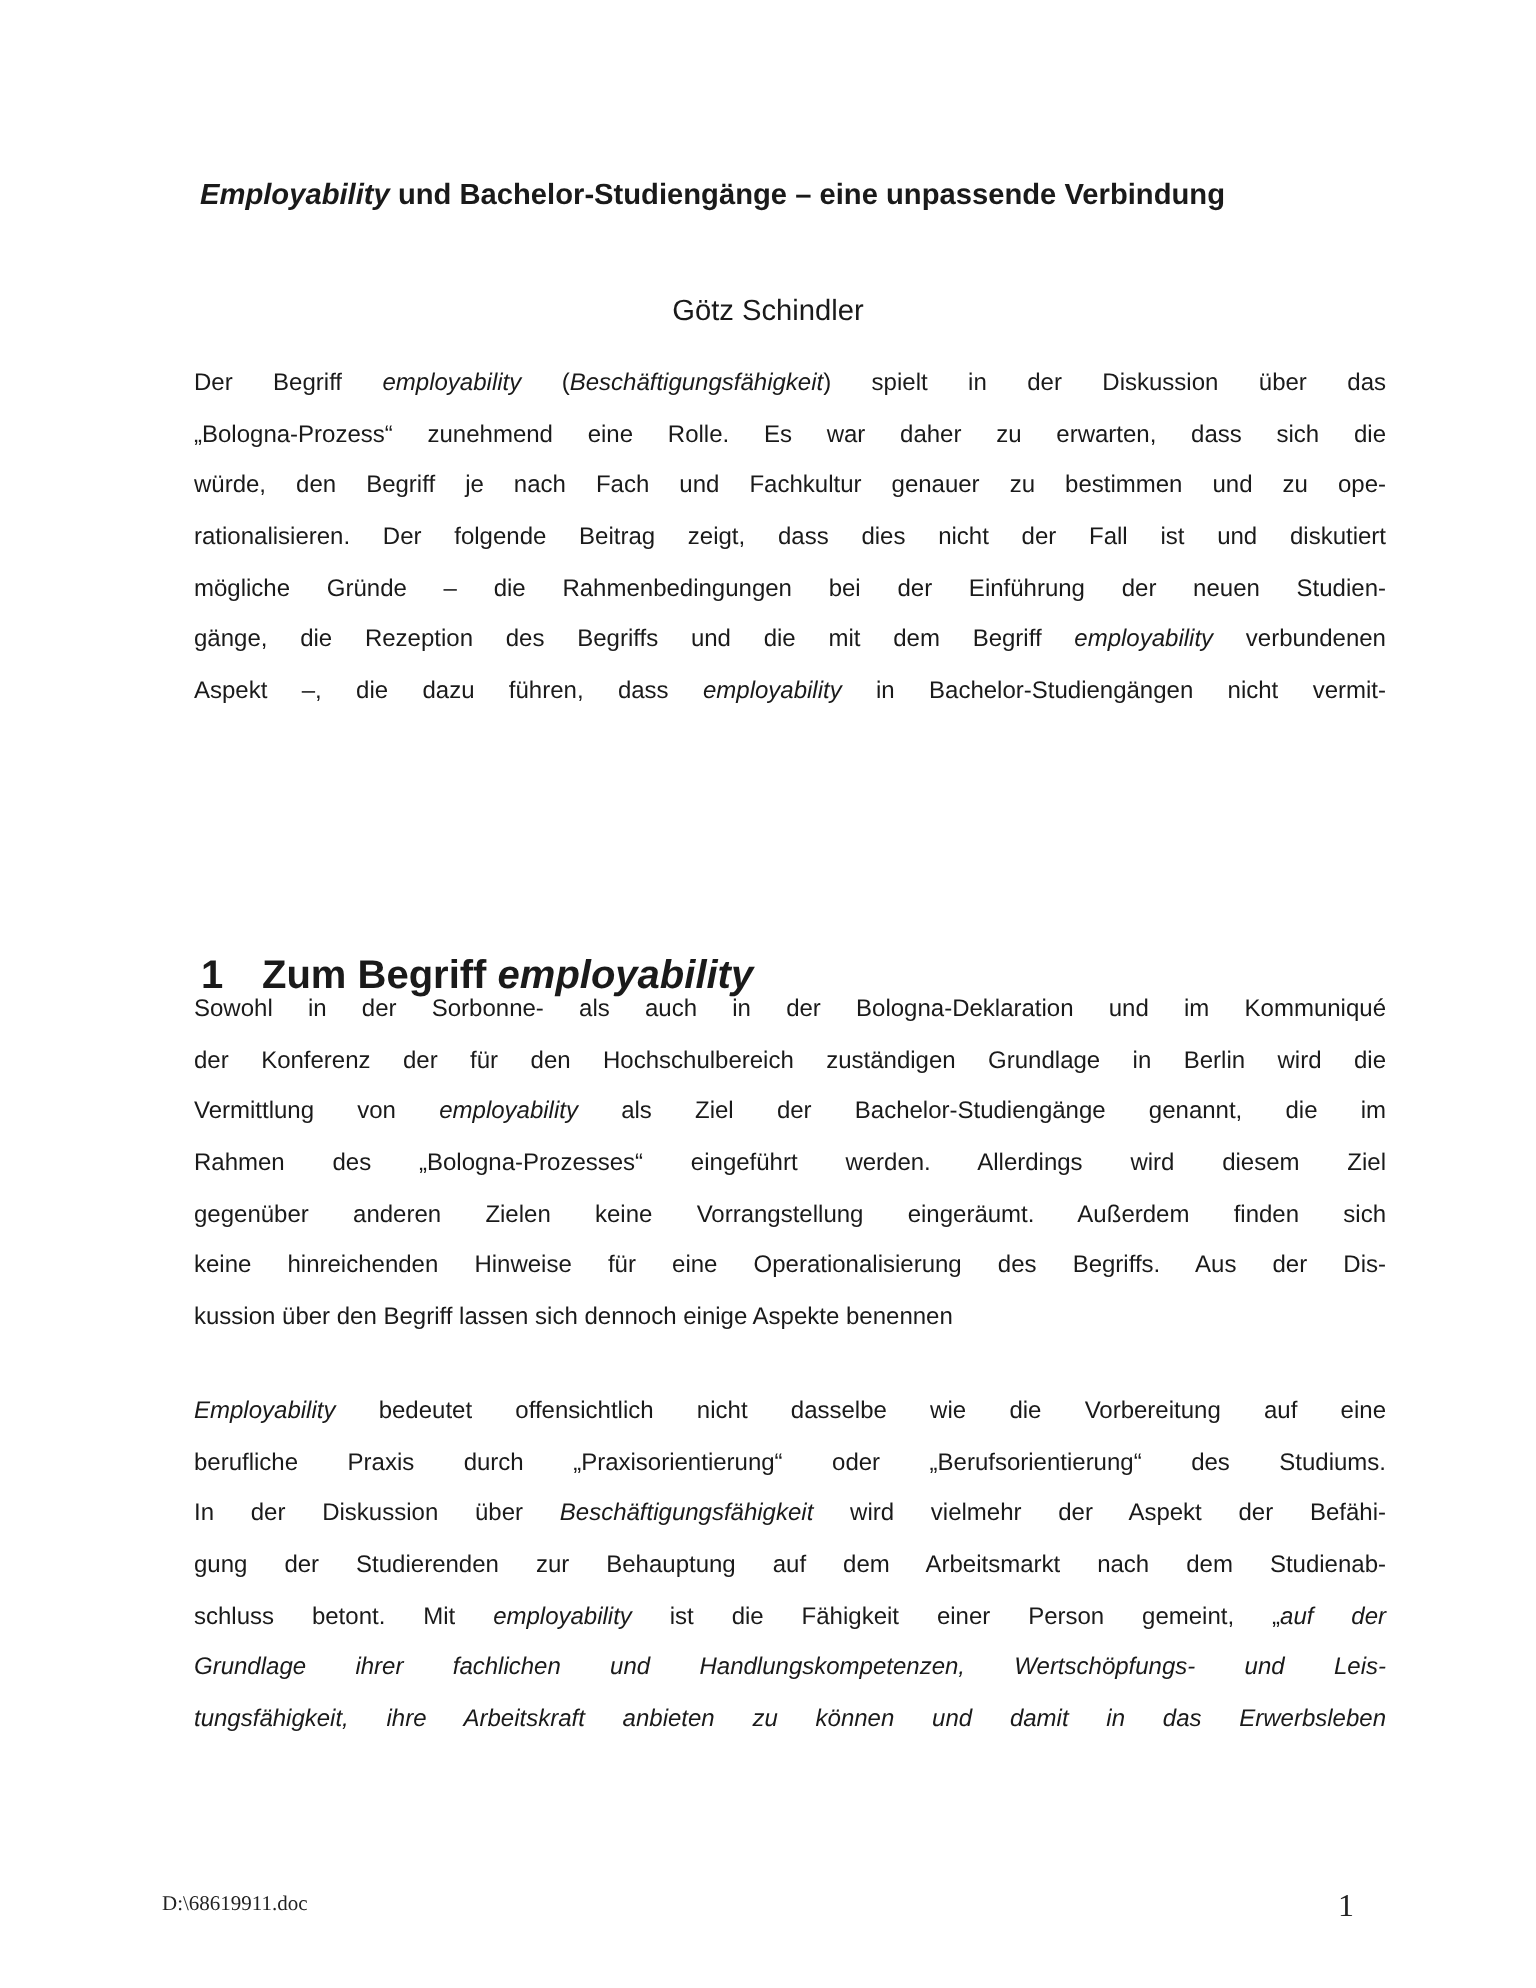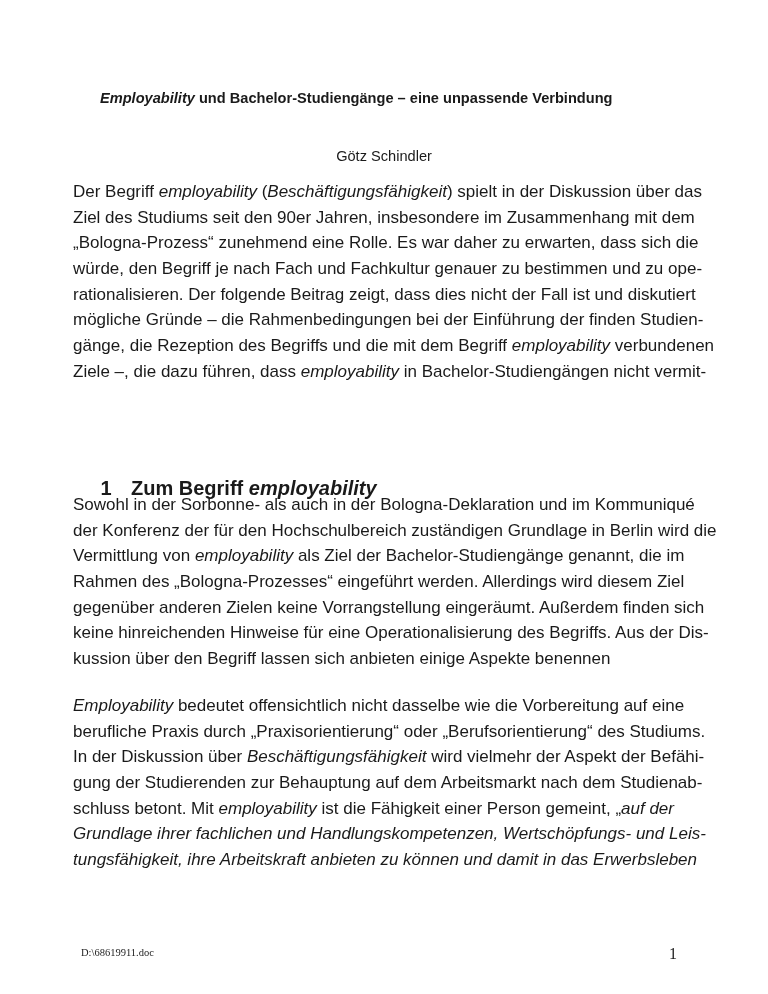--- a/index.html
+++ b/index.html
@@ -9,22 +9,22 @@
     position: absolute; left: 81px; top: 89px; width: 620px;
     font-family: "Liberation Sans", sans-serif; font-weight: bold; font-size: 14.6px; line-height: 18px;
     white-space: nowrap;
     margin-left: 19px;
   }
   .author {
     position: absolute; left: 0; width: 768px; top: 147px; text-align: center;
     font-family: "Liberation Sans", sans-serif; font-size: 14.6px; line-height: 18px;
   }
   .para {
-    position: absolute; left: 73px; width: 596px;
-    font-family: "Liberation Sans", sans-serif; font-size: 17px; line-height: 25.7px;
+    position: absolute; left: 97px; width: 596px;
+    font-family: "Liberation Sans", sans-serif; font-size: 12px; line-height: 25.7px;
     text-align: justify; color: #1a1a1a;
   }
   .line { display: block; text-align: justify; text-align-last: justify; white-space: nowrap; height: 25.7px; }
   .line.last { text-align-last: left; }
   .p1 { top: 179px; }
   .heading {
     position: absolute; left: 81px; top: 479px;
     font-family: "Liberation Sans", sans-serif; font-weight: bold; font-size: 20px; line-height: 18px; white-space: nowrap; text-align: center;
   }
   .heading .num { display: inline-block; width: 50px; }
@@ -44,39 +44,38 @@
 <body>
 
 <div class="page">
 
   <div class="title"><i>Employability</i><span> und Bachelor-Studiengänge – eine unpassende Verbindung</span></div>
 
   <div class="author">Götz Schindler</div>
 
   <div class="para p1">
       <span class="line"><span>Der Begriff </span><i>employability</i><span> (</span><i>Beschäftigungsfähigkeit</i><span>) spielt in der Diskussion über das</span></span>
-      <span class="line"><span>Ziel des Studiums seit den 90er Jahren, insbesondere im Zusammenhang mit dem</span></span>
       <span class="line"><span>„Bologna-Prozess“ zunehmend eine Rolle. Es war daher zu erwarten, dass sich die</span></span>
       <span class="line"><span>würde, den Begriff je nach Fach und Fachkultur genauer zu bestimmen und zu ope-</span></span>
       <span class="line"><span>rationalisieren. Der folgende Beitrag zeigt, dass dies nicht der Fall ist und diskutiert</span></span>
-      <span class="line"><span>mögliche Gründe – die Rahmenbedingungen bei der Einführung der finden Studien-</span></span>
+      <span class="line"><span>mögliche Gründe – die Rahmenbedingungen bei der Einführung der neuen Studien-</span></span>
       <span class="line"><span>gänge, die Rezeption des Begriffs und die mit dem Begriff </span><i>employability</i><span> verbundenen</span></span>
-      <span class="line"><span>Ziele –, die dazu führen, dass </span><i>employability</i><span> in Bachelor-Studiengängen nicht vermit-</span></span>
+      <span class="line"><span>Aspekt –, die dazu führen, dass </span><i>employability</i><span> in Bachelor-Studiengängen nicht vermit-</span></span>
     </div>
 
   <div class="heading"><span class="num">1</span><span>Zum Begriff </span><i>employability</i></div>
 
   <div class="para p2">
       <span class="line"><span>Sowohl in der Sorbonne- als auch in der Bologna-Deklaration und im Kommuniqué</span></span>
       <span class="line"><span>der Konferenz der für den Hochschulbereich zuständigen Grundlage in Berlin wird die</span></span>
       <span class="line"><span>Vermittlung von </span><i>employability</i><span> als Ziel der Bachelor-Studiengänge genannt, die im</span></span>
       <span class="line"><span>Rahmen des „Bologna-Prozesses“ eingeführt werden. Allerdings wird diesem Ziel</span></span>
       <span class="line"><span>gegenüber anderen Zielen keine Vorrangstellung eingeräumt. Außerdem finden sich</span></span>
       <span class="line"><span>keine hinreichenden Hinweise für eine Operationalisierung des Begriffs. Aus der Dis-</span></span>
-      <span class="line last"><span>kussion über den Begriff lassen sich anbieten einige Aspekte benennen</span></span>
+      <span class="line last"><span>kussion über den Begriff lassen sich dennoch einige Aspekte benennen</span></span>
     </div>
 
   <div class="para p3">
       <span class="line"><i>Employability</i><span> bedeutet offensichtlich nicht dasselbe wie die Vorbereitung auf eine</span></span>
       <span class="line"><span>berufliche Praxis durch „Praxisorientierung“ oder „Berufsorientierung“ des Studiums.</span></span>
       <span class="line"><span>In der Diskussion über </span><i>Beschäftigungsfähigkeit</i><span> wird vielmehr der Aspekt der Befähi-</span></span>
       <span class="line"><span>gung der Studierenden zur Behauptung auf dem Arbeitsmarkt nach dem Studienab-</span></span>
       <span class="line"><span>schluss betont. Mit </span><i>employability</i><span> ist die Fähigkeit einer Person gemeint, „</span><i>auf der</i></span>
       <span class="line"><i>Grundlage ihrer fachlichen und Handlungskompetenzen, Wertschöpfungs- und Leis-</i></span>
       <span class="line"><i>tungsfähigkeit, ihre Arbeitskraft anbieten zu können und damit in das Erwerbsleben</i></span>

